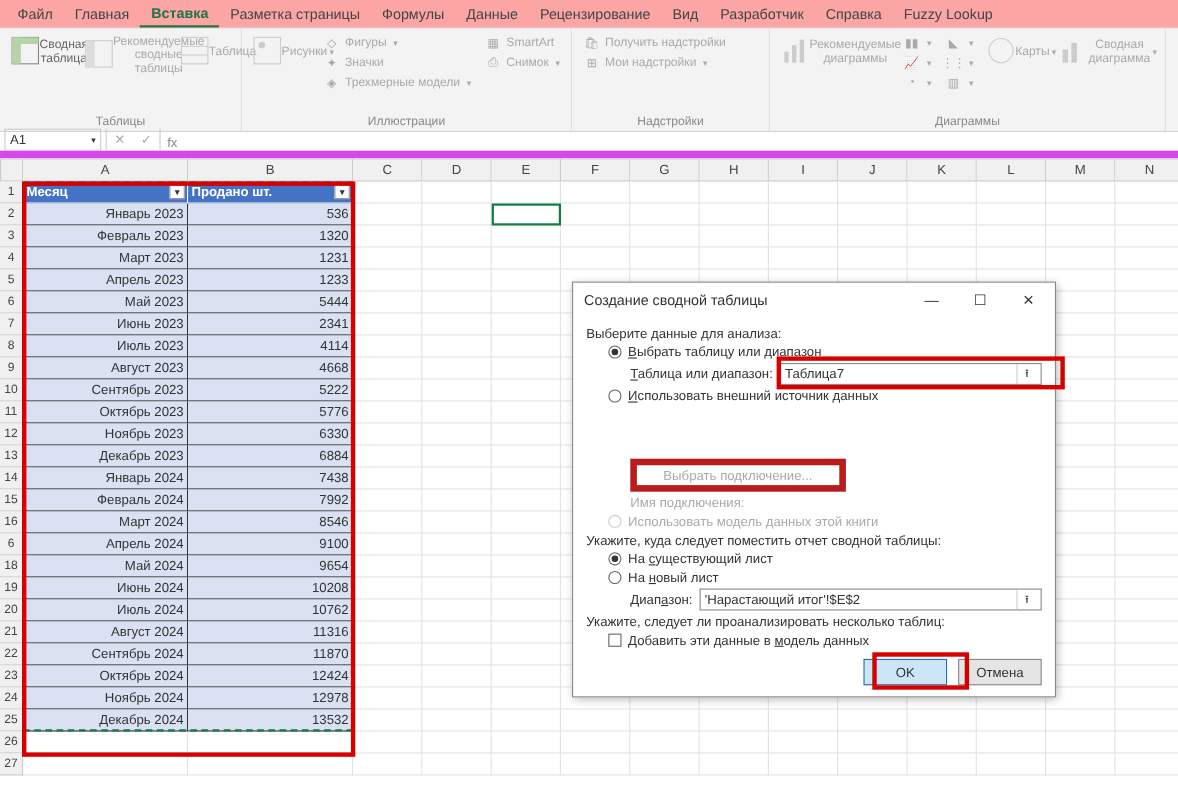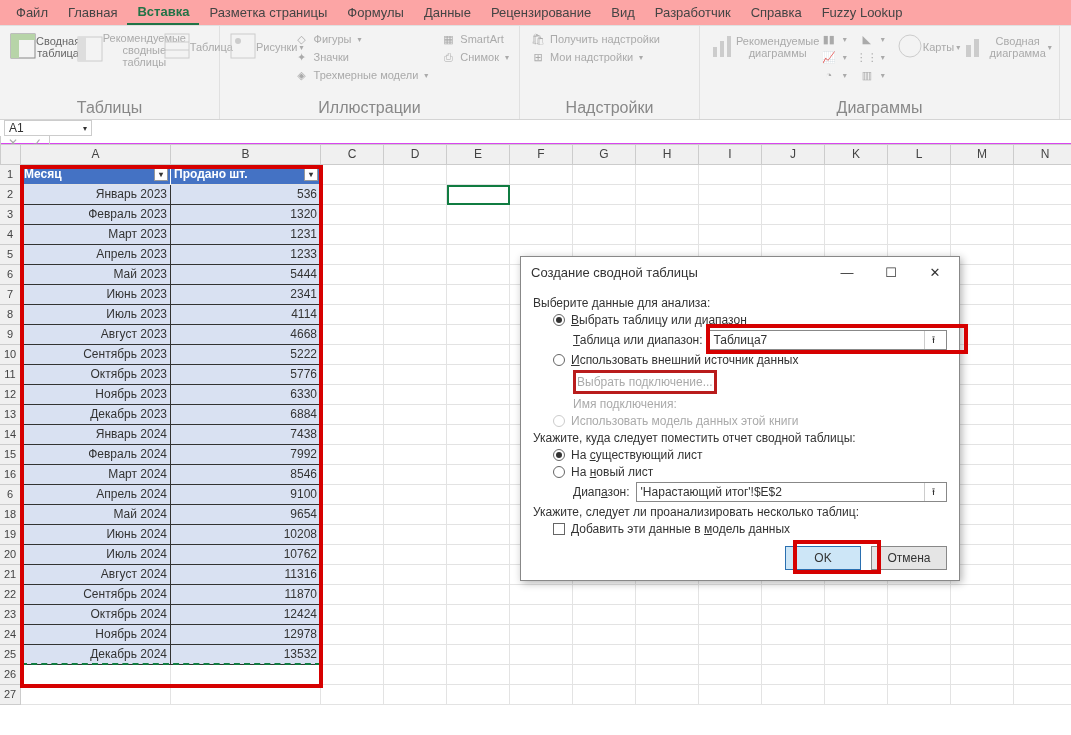--- a/index.html
+++ b/index.html
@@ -13,25 +13,25 @@
   
   .ribbon { height: 94px; background: #f3f3f3; border-bottom: 1px solid #d4d4d4; display: flex; }
   .ribbon-group { border-right: 1px solid #e0e0e0; padding: 4px 6px 2px; display: flex; flex-direction: column; justify-content: space-between; }
   .ribbon-group-items { display: flex; gap: 4px; align-items: flex-start; }
   .ribbon-btn { display: flex; flex-direction: row; align-items: center; padding: 2px 4px; font-size: 11px; color: #666; text-align: center; min-width: 50px; }
   .ribbon-btn.gray { color: #aaa; }
   .ribbon-icon { width: 28px; height: 28px; display: flex; align-items: center; justify-content: center; margin-bottom: 2px; }
   .ribbon-small { display: flex; flex-direction: column; gap: 0; font-size: 11px; color: #aaa; }
   .ribbon-small-item { display: flex; align-items: center; gap: 4px; padding: 1px 4px; white-space: nowrap; }
   .ribbon-small-icon { width: 16px; height: 16px; display:inline-flex; align-items:center; justify-content:center; }
-  .ribbon-group-label { font-size: 16px; color: #888; text-align: center; padding-top: 1px; }
+  .ribbon-group-label { font-size: 11px; color: #888; text-align: center; padding-top: 1px; }
   .dropdown-caret { font-size: 8px; margin-left: 2px; }
 
   
-  .formula-bar { height: 24px; display: flex; align-items: flex-start; border-bottom: 1px solid #d946ef; background: #fff; flex-direction: column; }
+  .formula-bar { height: 24px; display: flex; align-items: flex-end; border-bottom: 7px solid #d946ef; background: #fff; }
   .name-box { width: 88px; height: 20px; border: 1px solid #ccc; margin: 0 4px; padding: 0 4px; font-size: 12px; display:flex; align-items:center; justify-content:space-between; }
   .fb-btns { display: flex; border-left: 1px solid #ccc; border-right:1px solid #ccc; height:20px; }
   .fb-btn { width: 24px; display: flex; align-items:center; justify-content:center; color:#aaa; font-size:12px; }
   .fx { font-size: 12px; padding-left: 6px; color: #888; }
 
   
   .sheet { position: relative; }
   .col-row { display:flex; height:21px; }
   .corner { width:21px; height:21px; background:#f0f0f0; border:1px solid #ccc; flex-shrink:0; }
   .colhead { height:21px; background:#f0f0f0; border-right:1px solid #ccc; border-bottom:1px solid #ccc; border-top:1px solid #ccc; text-align:center; font-size:12px; line-height:19px; color:#444; flex-shrink:0;}
@@ -766,21 +766,21 @@
         <span>Таблица7</span>
         <span class="range-btn">⭱</span>
       </div>
       <div class="red-box" style="left:133px; top:-6px; width:262px; height:30px;"></div>
     </div>
     <div class="dlg-subrow">
       <span class="radio"></span>
       <span><span class="underline">И</span>спользовать внешний источник данных</span>
     </div>
     <div class="dlg-subrow disabled-txt" style="margin-left:40px">
-      <div style="border:3px solid #b91c1c; padding:2px 1px;">Выбрать подключение...</div>
+      <div style="border:6px solid #b91c1c; padding:2px 24px;margin-top:47px;">Выбрать подключение...</div>
     </div>
     <div class="dlg-subrow disabled-txt" style="margin-left:40px">Имя подключения:</div>
     <div class="dlg-subrow disabled-txt">
       <span class="radio" style="border-color:#ccc"></span>
       <span>Использовать модель данных этой книги</span>
     </div>
 
     <div class="dlg-row">Укажите, куда следует поместить отчет сводной таблицы:</div>
     <div class="dlg-subrow">
       <span class="radio checked"></span>

